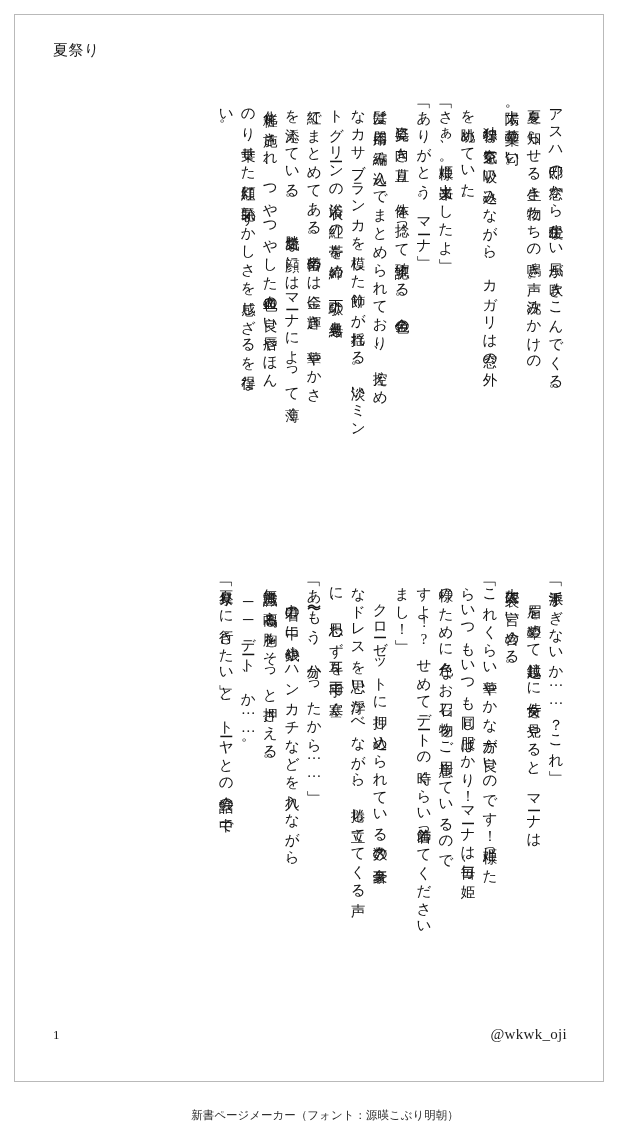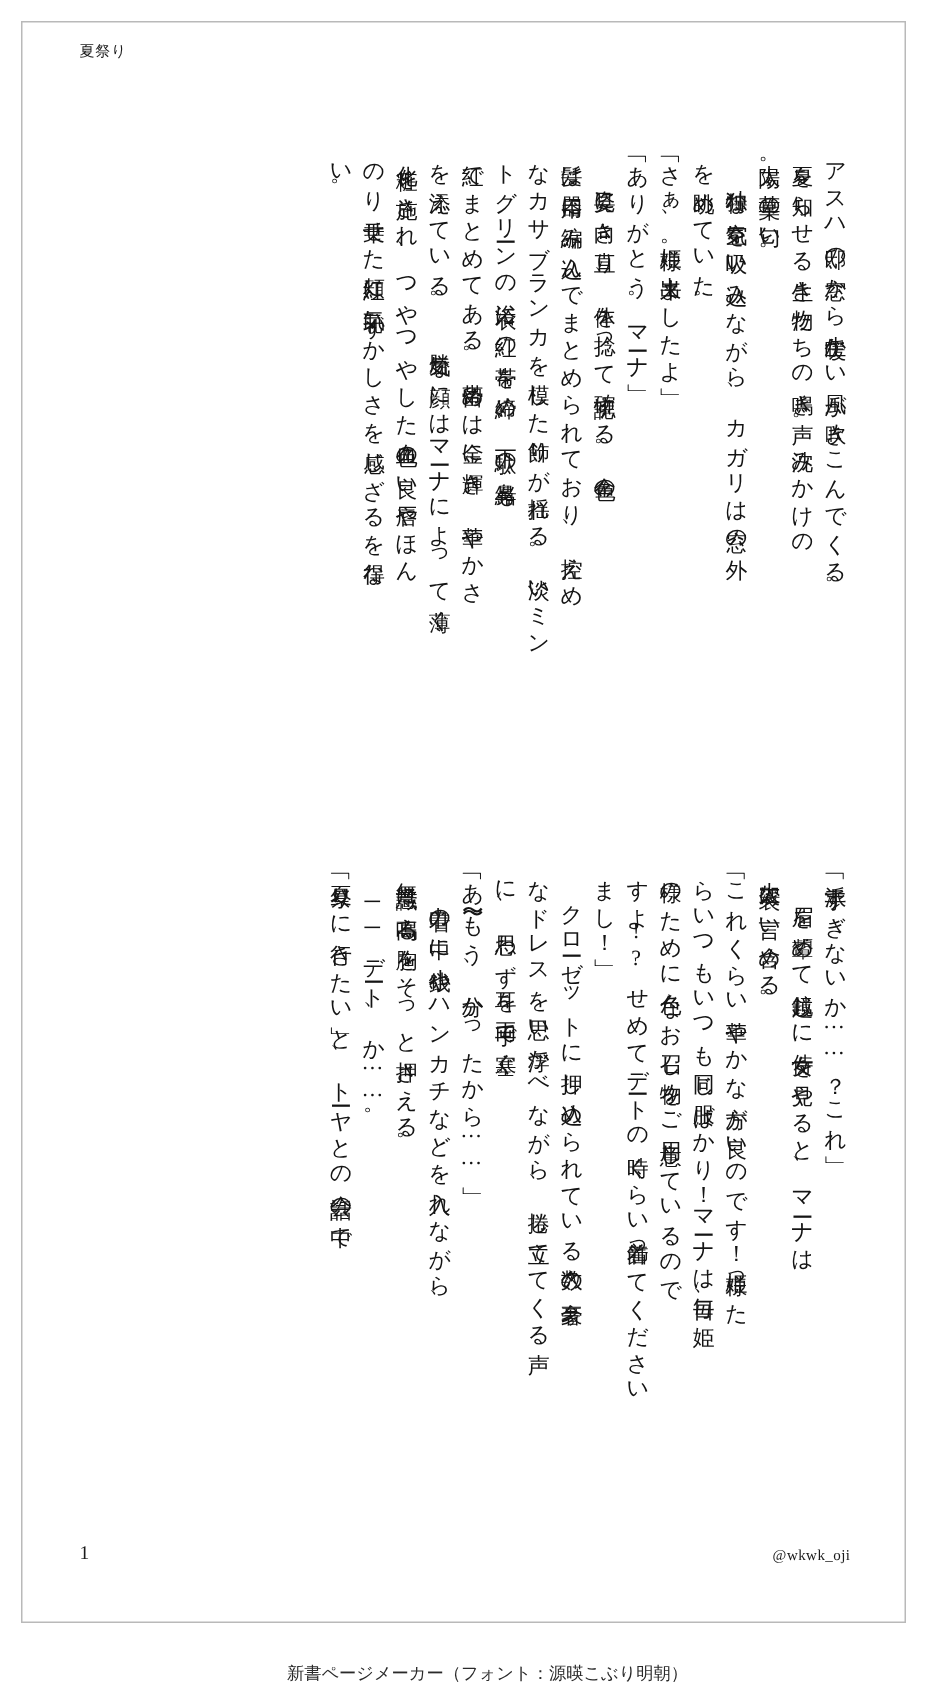--- a/index.html
+++ b/index.html
@@ -25,22 +25,22 @@
     top: 14px;
     width: 590px;
     height: 1068px;
     border: 1px solid #b9b9b9;
     background: #ffffff;
     box-sizing: border-box;
   }
   .header-title {
     position: absolute;
     left: 38px;
-    top: 12px;
-    font-size: 10px;
+    top: 26px;
+    font-size: 15px;
     letter-spacing: 0.5px;
     color: #1a1a1a;
     white-space: nowrap;
   }
   .body-area {
     position: absolute;
     left: 30px;
     top: 62px;
     width: 528px;
     height: 930px;
@@ -82,21 +82,21 @@
     position: absolute;
     left: 38px;
     bottom: 38px;
     font-size: 13px;
     color: #1a1a1a;
   }
   .handle {
     position: absolute;
     right: 36px;
     bottom: 38px;
-    font-size: 10px;
+    font-size: 15px;
     color: #1a1a1a;
     letter-spacing: 0.3px;
   }
   .footer-credit {
     position: absolute;
     left: 0;
     right: 0;
     bottom: 9px;
     text-align: center;
     font-size: 11.5px;

